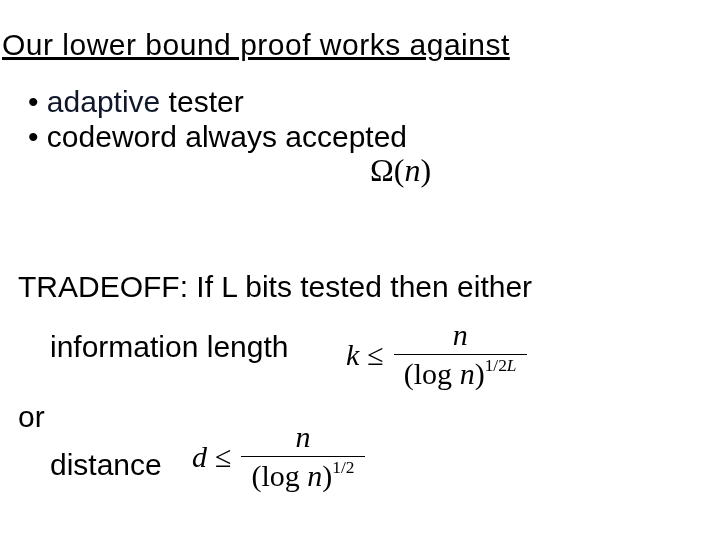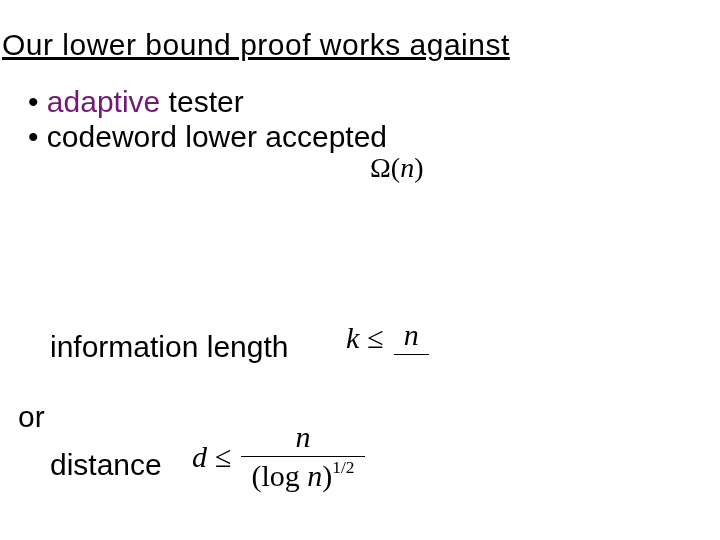--- a/index.html
+++ b/index.html
@@ -28,21 +28,21 @@
   }
   .bullets {
     position: absolute;
     top: 84px;
     left: 28px;
     font-size: 30px;
     line-height: 1.18;
   }
   .bullets .row { white-space: nowrap; }
   .bullets .indent { padding-left: 34px; }
-  .red { color: #701a75; text-align: center; }
+  .red { color: #0f172a; text-align: center; }
   .tradeoff {
     position: absolute;
     top: 270px;
     left: 18px;
     font-size: 30px;
   }
   .info-row {
     position: absolute;
     top: 330px;
     left: 50px;
@@ -61,21 +61,21 @@
     left: 50px;
     font-size: 30px;
   }
 
   
   .omega {
     position: absolute;
     top: 152px;
     left: 370px;
     font-family: "Times New Roman", Times, serif;
-    font-size: 28px;
+    font-size: 32px;
   }
 
   
   .formula-k {
     position: absolute;
     top: 318px;
     left: 346px;
     font-family: "Times New Roman", Times, serif;
     font-size: 30px;
     display: flex;
@@ -118,36 +118,40 @@
 <body>
 
 <div class="slide">
 
   <div class="heading">Our lower bound proof works against</div>
 
   <div class="bullets">
     <div class="row">
       <span>• </span><span class="red">adaptive</span><span> tester</span>
     </div>
-    <div class="row">• codeword lower accepted</div>
+    <div class="row">• codeword always accepted</div>
   </div>
 
   <div class="omega">
     <span>Ω(</span><span class="it">n</span><span>)</span>
   </div>
 
+  <div class="tradeoff">TRADEOFF: If L bits tested then either</div>
 
   <div class="info-row">information length</div>
 
   <div class="formula-k">
     <span class="lead">k</span>
     <span class="leq">≤</span>
     <span class="frac">
       <span class="num it">n</span>
       <span class="bar"></span>
+      <span class="den">
+        <span>(log </span><span class="it">n</span><span>)</span><span class="sup"><span>1/2</span><span class="it">L</span></span>
+      </span>
     </span>
   </div>
 
   <div class="or-row">or</div>
 
   <div class="dist-row">distance</div>
 
   <div class="formula-d">
     <span class="lead">d</span>
     <span class="leq">≤</span>

